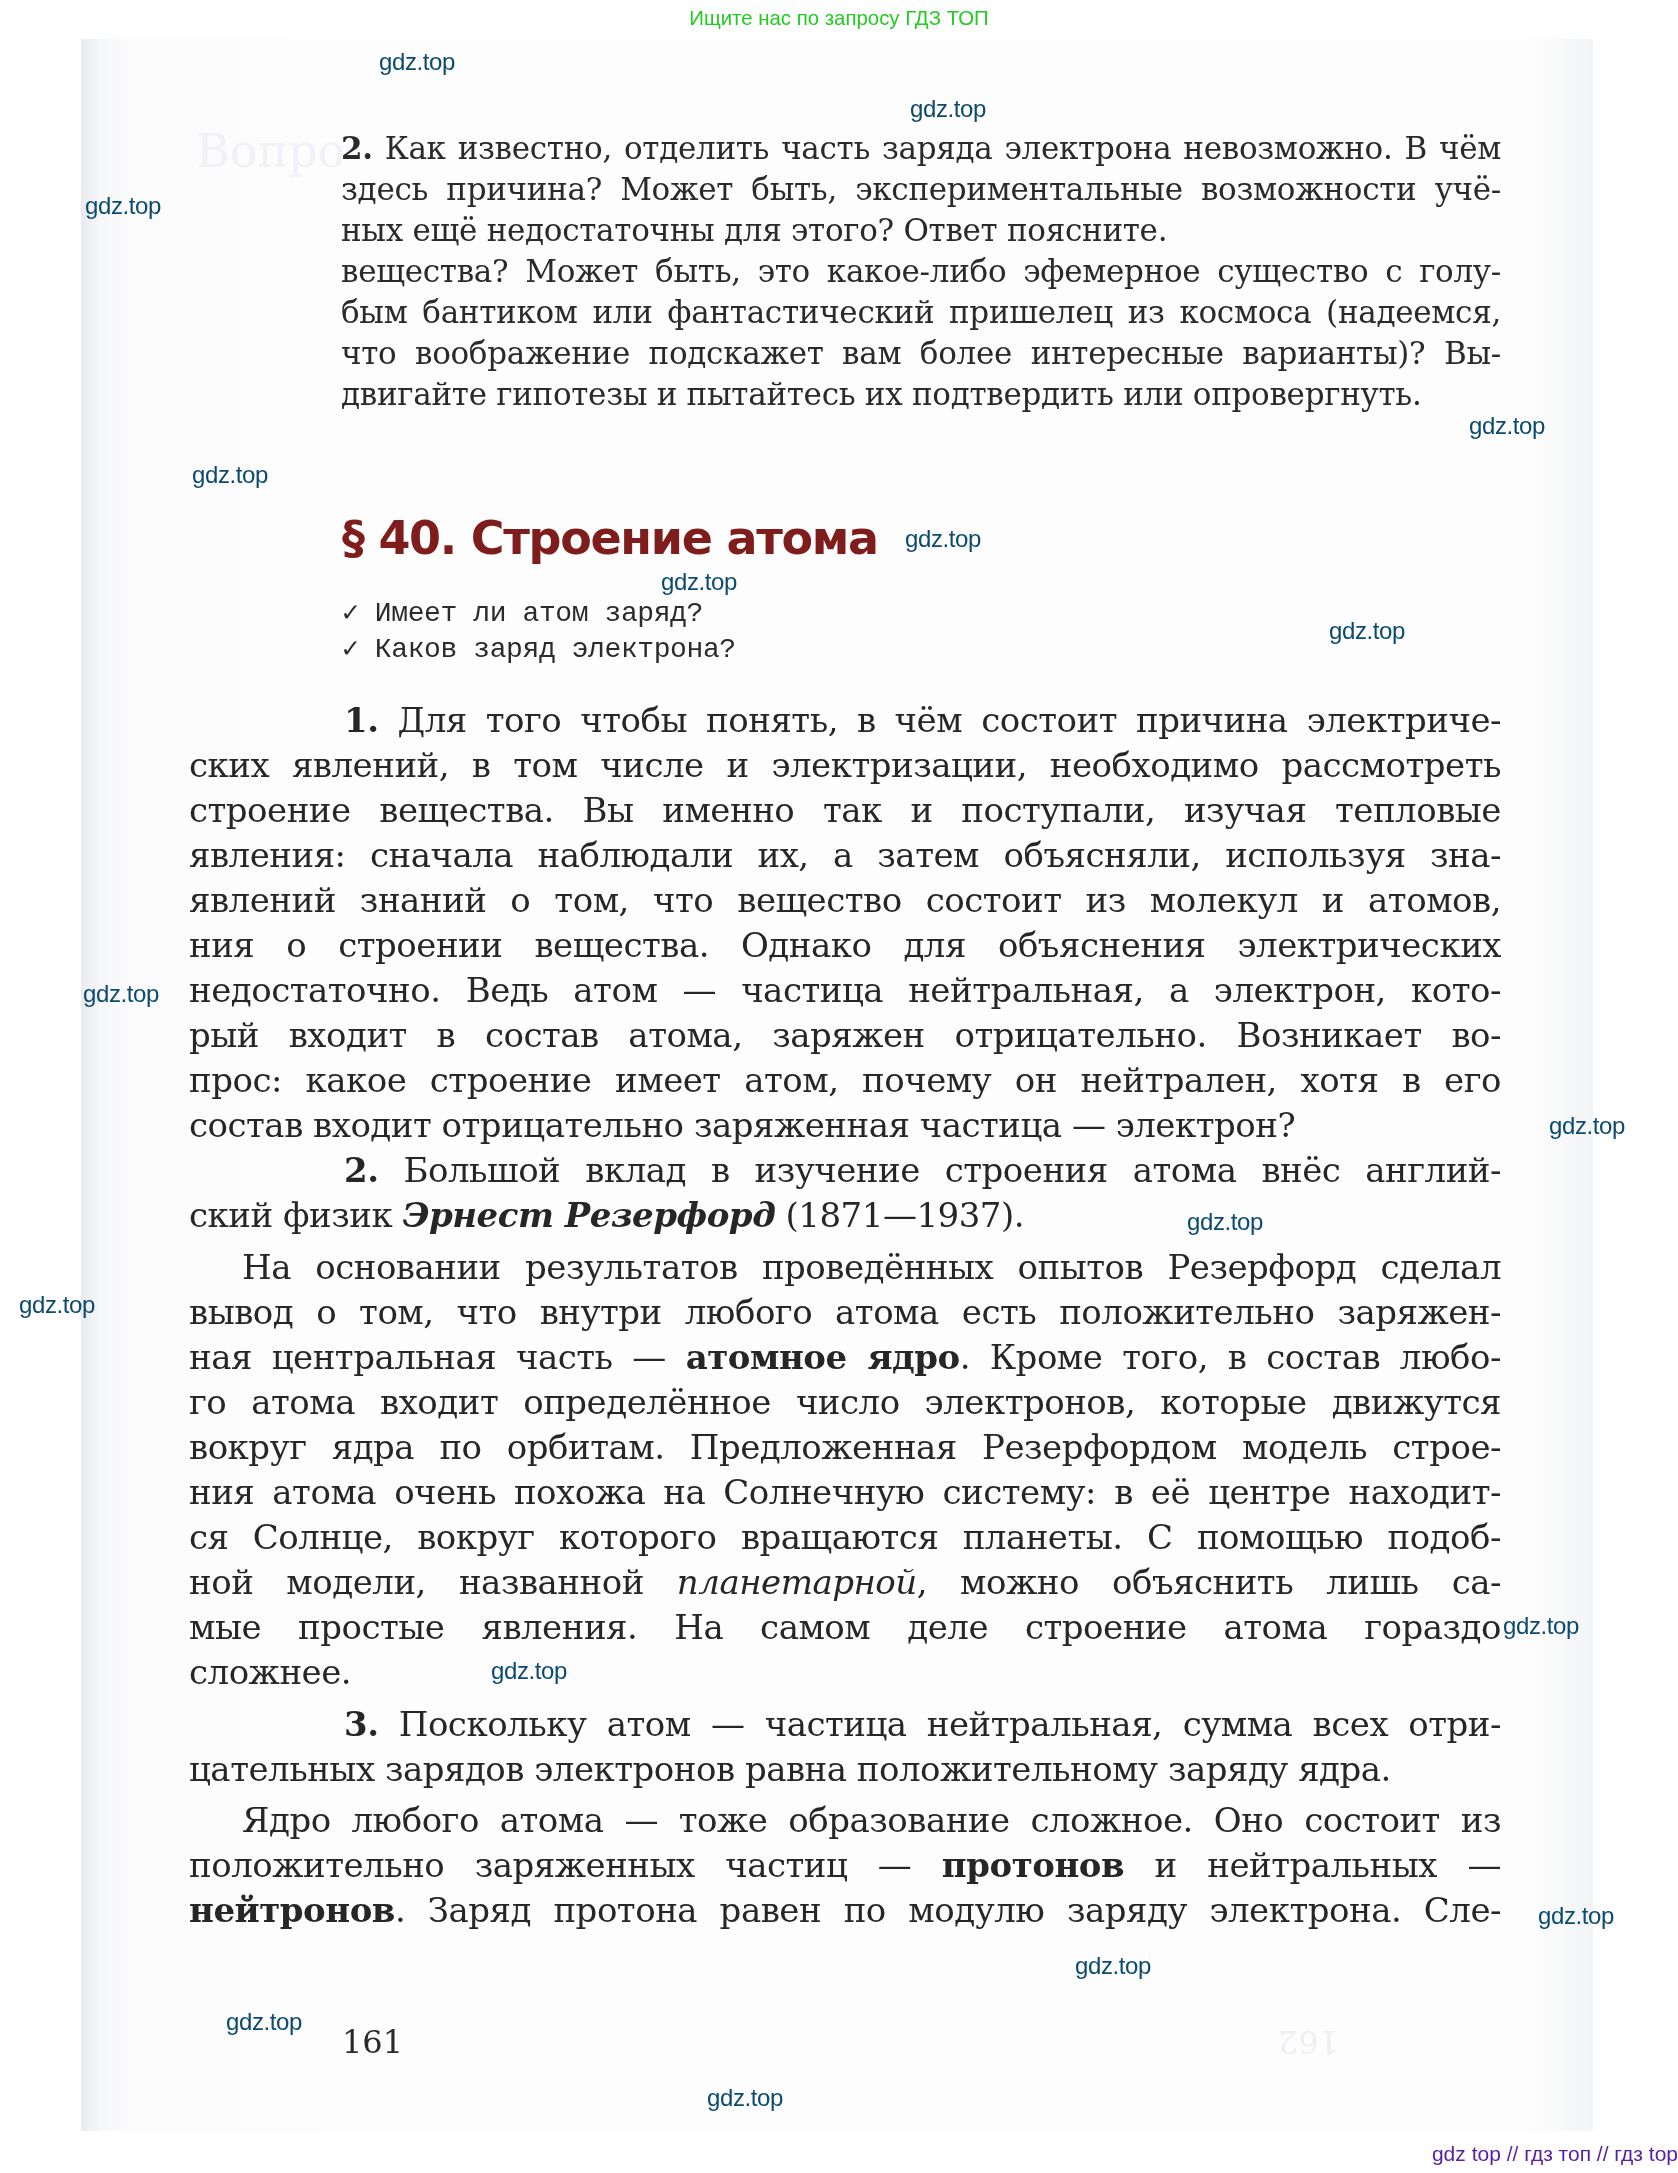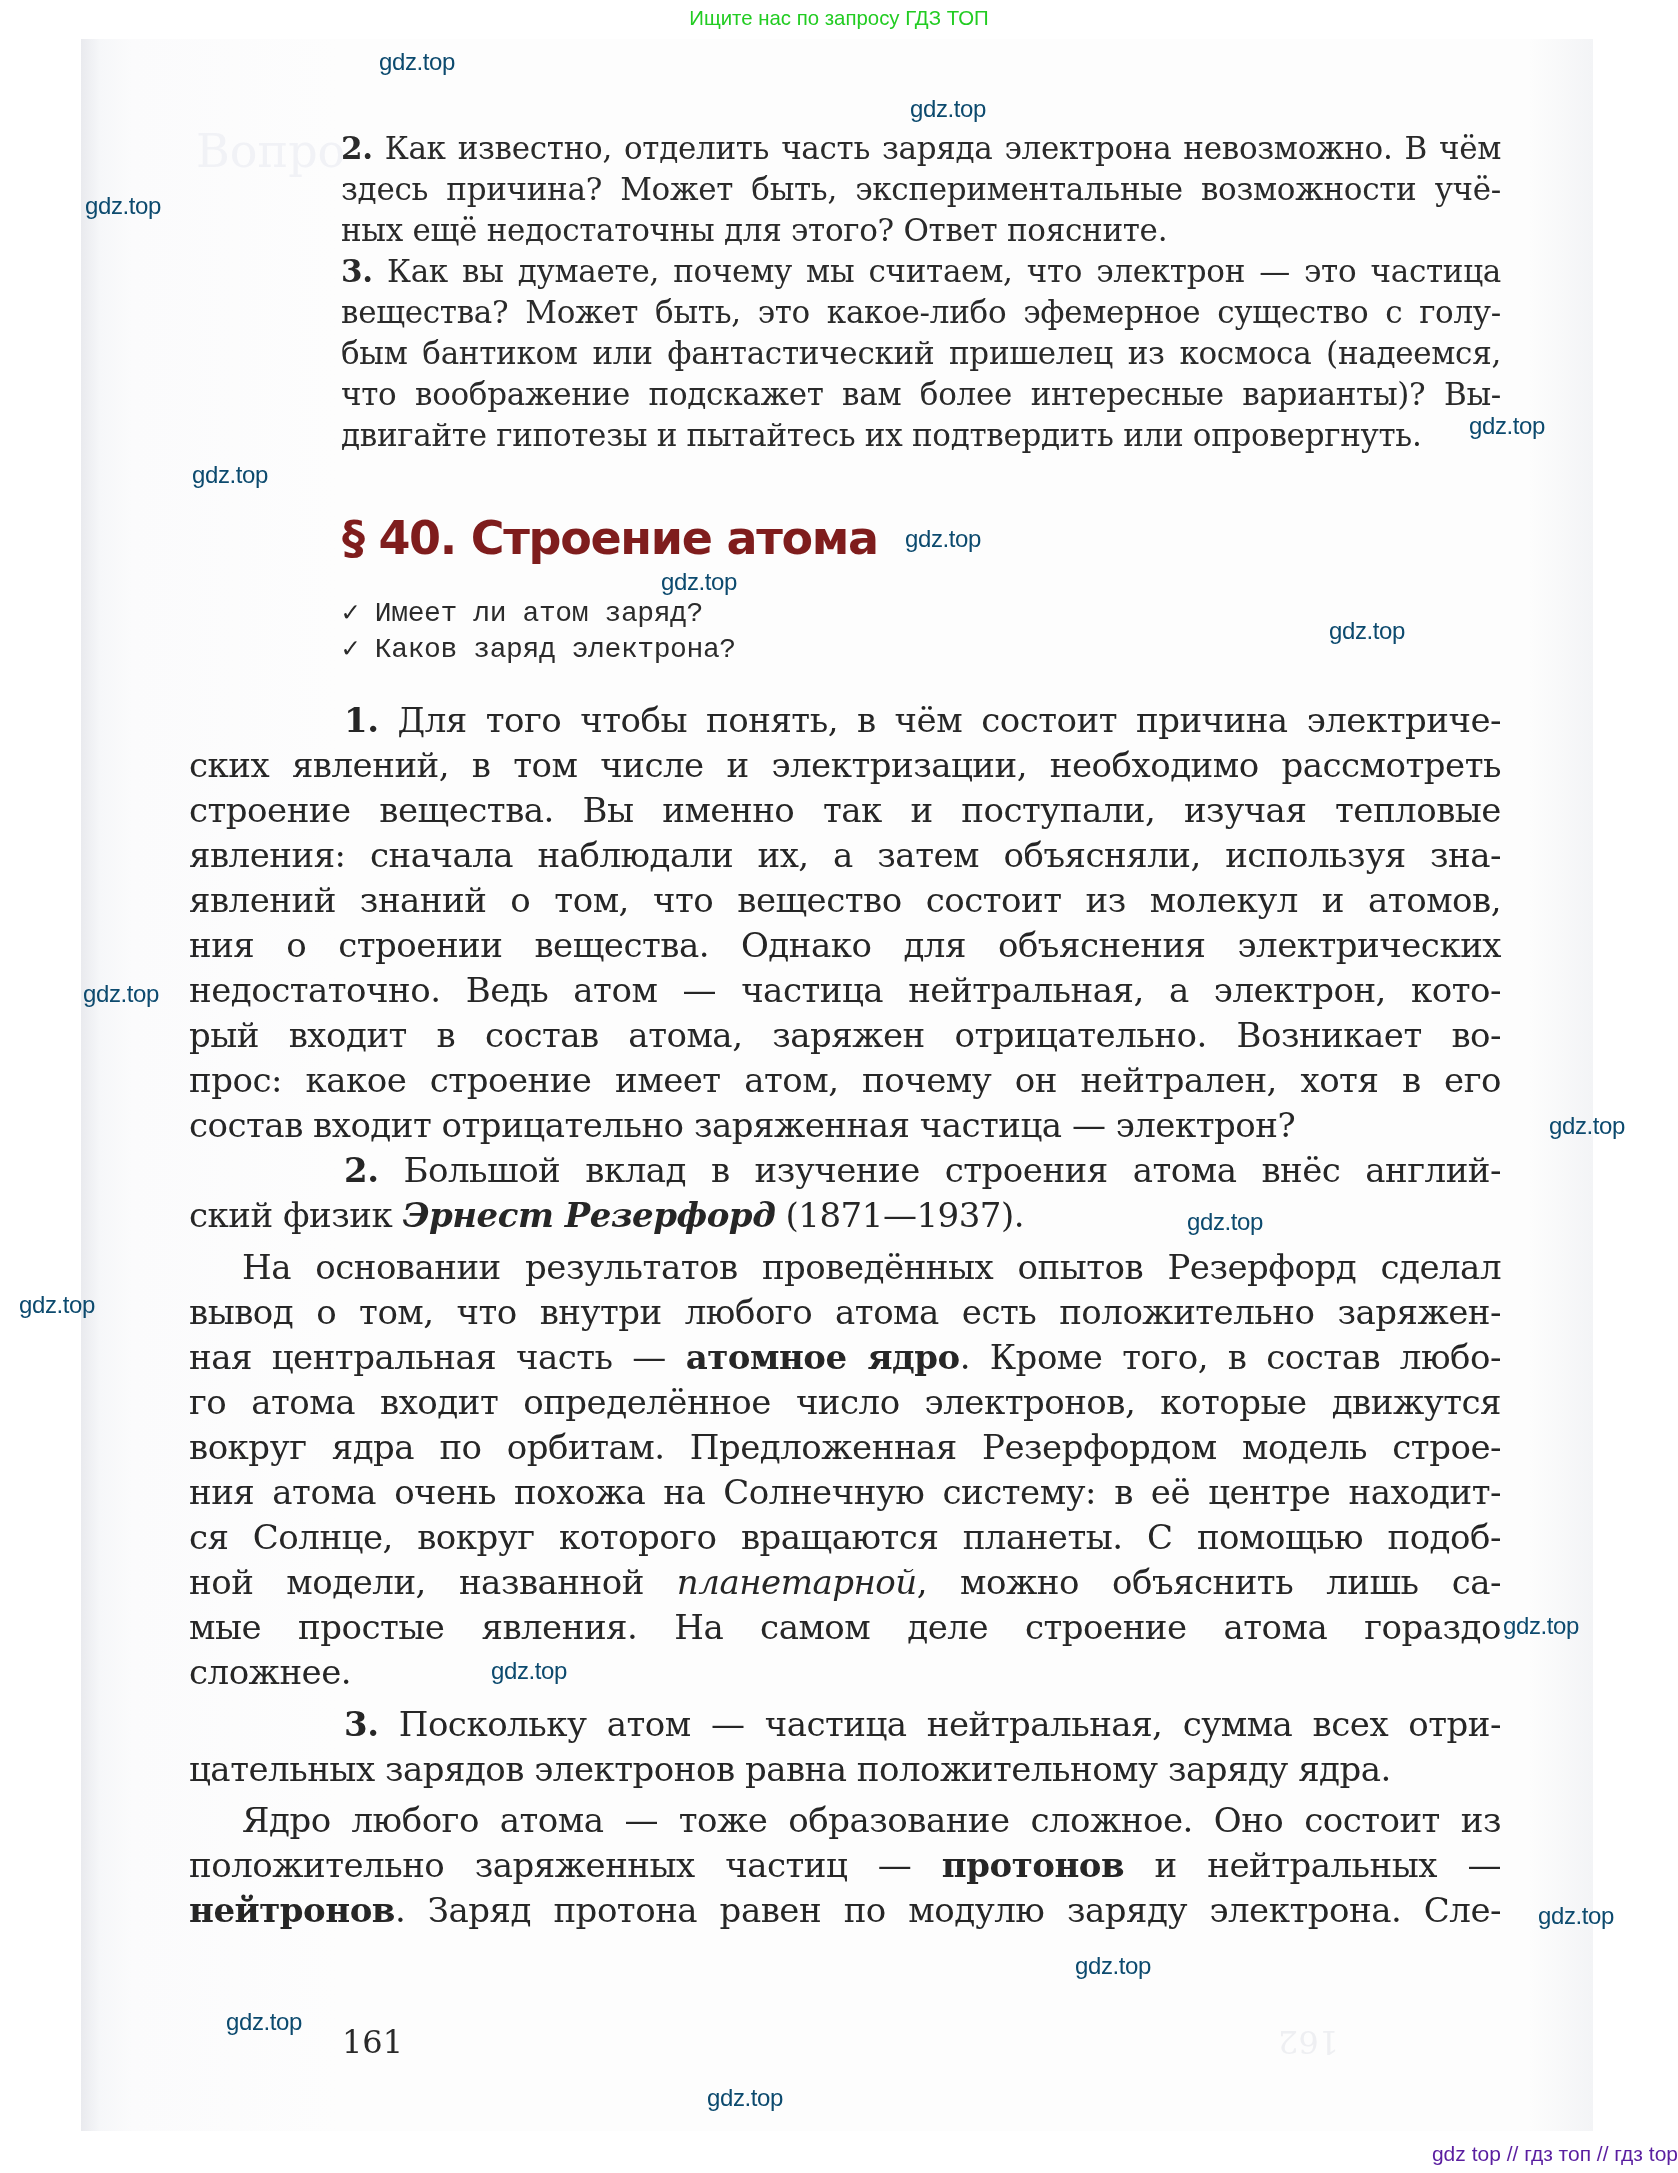--- a/index.html
+++ b/index.html
@@ -76,21 +76,20 @@
 <div class="top-banner">Ищите нас по запросу ГДЗ ТОП</div>
 
 <div class="page">
   <div class="ghost" style="left:115px; top:85px;">Вопро</div>
 </div>
 
 <div class="text-block q-block">
   <div class="q-line"><span class="num">2.</span><span> Как известно, отделить часть заряда электрона невозможно. В чём</span></div>
   <div class="q-line">здесь причина? Может быть, экспериментальные возможности учё-</div>
   <div class="q-line last">ных ещё недостаточны для этого? Ответ поясните.</div>
-  <div class="q-line"><span class="num">3.</span><span> Как вы думаете, почему мы считаем, что электрон — это частица</span></div>
   <div class="q-line">вещества? Может быть, это какое-либо эфемерное существо с голу-</div>
   <div class="q-line">бым бантиком или фантастический пришелец из космоса (надеемся,</div>
   <div class="q-line">что воображение подскажет вам более интересные варианты)? Вы-</div>
   <div class="q-line last">двигайте гипотезы и пытайтесь их подтвердить или опровергнуть.</div>
 </div>
 
 <div class="heading">§ 40. Строение атома</div>
 <div class="check-list">
   <div class="check-item">✓ Имеет ли атом заряд?</div>
   <div class="check-item">✓ Каков заряд электрона?</div>

